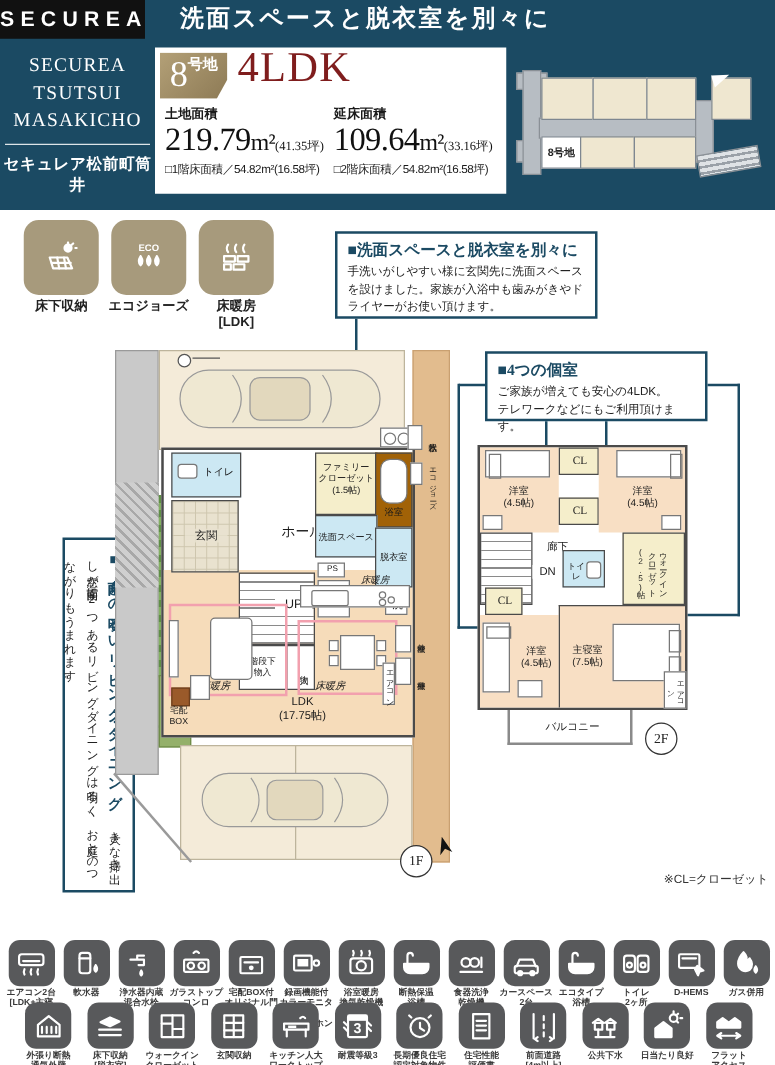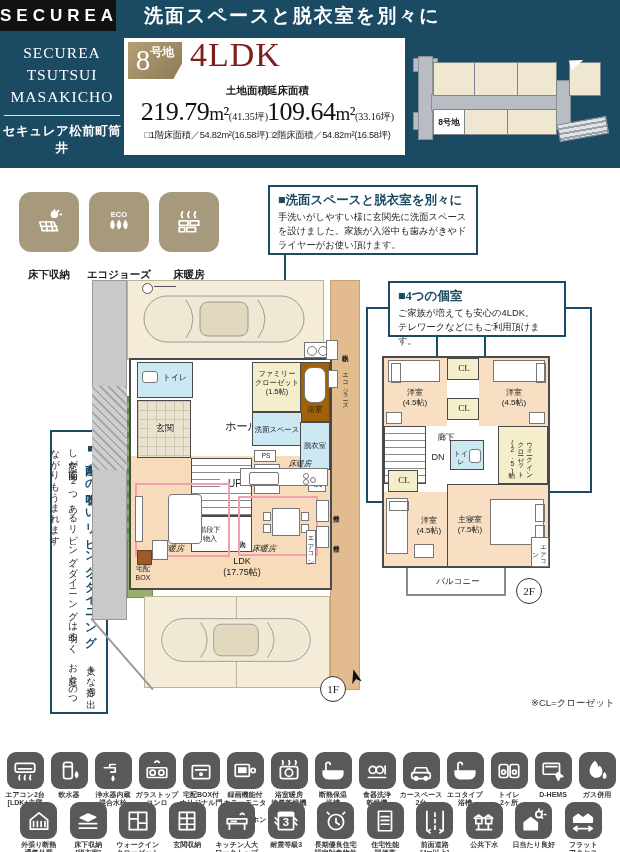--- a/index.html
+++ b/index.html
@@ -31,21 +31,21 @@
   .area-val{font-size:26px;color:#111;letter-spacing:-.5px;line-height:1.05;}
   .area-val .unit{font-size:19px;}
   .area-val .tsubo{font-size:10px;letter-spacing:0;}
   .floor-note{font-size:9.3px;color:#1a1a1a;margin-top:4px;letter-spacing:-.3px;}
   
   .lot{position:absolute;background:#efe7d0;border:1px solid #7e8790;}
   .roadbar{position:absolute;background:#b7bdc3;border:1px solid #8a9096;}
   #lot-8{background:#fff;font-size:8.5px;font-weight:bold;color:#222;line-height:24px;text-align:center;}
   
   .eco-item{position:absolute;width:70px;text-align:center;}
-  .eco-ic{width:60px;height:60px;border-radius:12px;background:#a79a7c;margin:16px auto;
+  .eco-ic{width:60px;height:60px;border-radius:12px;background:#a79a7c;margin:0 auto;
      display:flex;align-items:center;justify-content:center;}
   .eco-lb{font-size:10.5px;color:#222;margin-top:3px;line-height:1.2;white-space:pre-line;font-weight:bold;}
   
   .callout{position:absolute;background:#fff;border:2px solid #1b4a63;box-sizing:border-box;padding:5px 8px;}
   .co-title{color:#1b4a63;font-weight:bold;font-size:12.5px;font-family:"Liberation Serif","DejaVu Serif",serif;}
   .co-body{font-size:9.3px;color:#222;line-height:1.5;margin-top:2px;white-space:pre-line;}
   .line{position:absolute;background:#1b4a63;}
   .dot{position:absolute;width:8px;height:8px;border-radius:50%;background:#1b4a63;}
   
   .room{position:absolute;box-sizing:border-box;border:1px solid #4a4a4a;}
@@ -81,21 +81,21 @@
     </div>
     <div id="panel-divider"></div>
     <div id="panel-sub">セキュレア松前町筒井</div>
   </div>
 
   <div class="abs" id="info-card">
     <div class="abs serif" id="lot-badge">
       <span class="n">8</span><span class="s">号地</span>
     </div>
     <div class="abs serif" id="plan-type">4LDK</div>
-    <div class="abs area-col" style="left:8px;text-align:right;">
+    <div class="abs area-col" style="left:8px;">
       <div class="area-label">土地面積</div>
       <div class="area-val serif"><span>219.79</span><span class="unit">m²</span><span class="tsubo">(41.35坪)</span></div>
       <div class="floor-note">□1階床面積／54.82m²(16.58坪)</div>
     </div>
     <div class="abs area-col" style="left:143px;">
       <div class="area-label">延床面積</div>
       <div class="area-val serif"><span>109.64</span><span class="unit">m²</span><span class="tsubo">(33.16坪)</span></div>
       <div class="floor-note">□2階床面積／54.82m²(16.58坪)</div>
     </div>
   </div>

